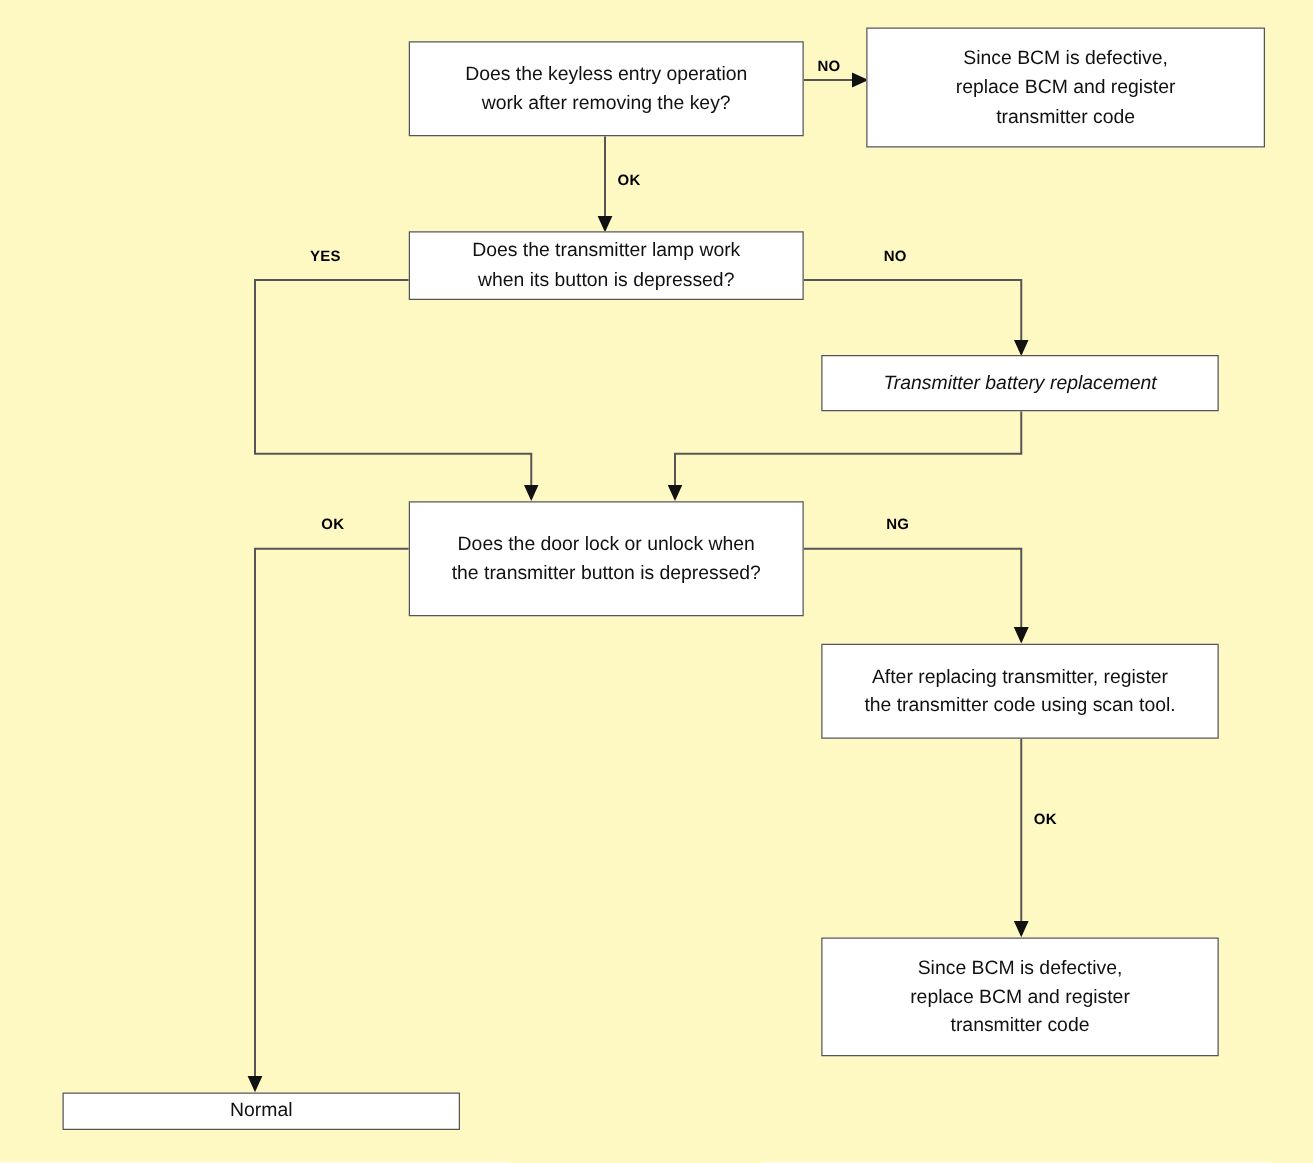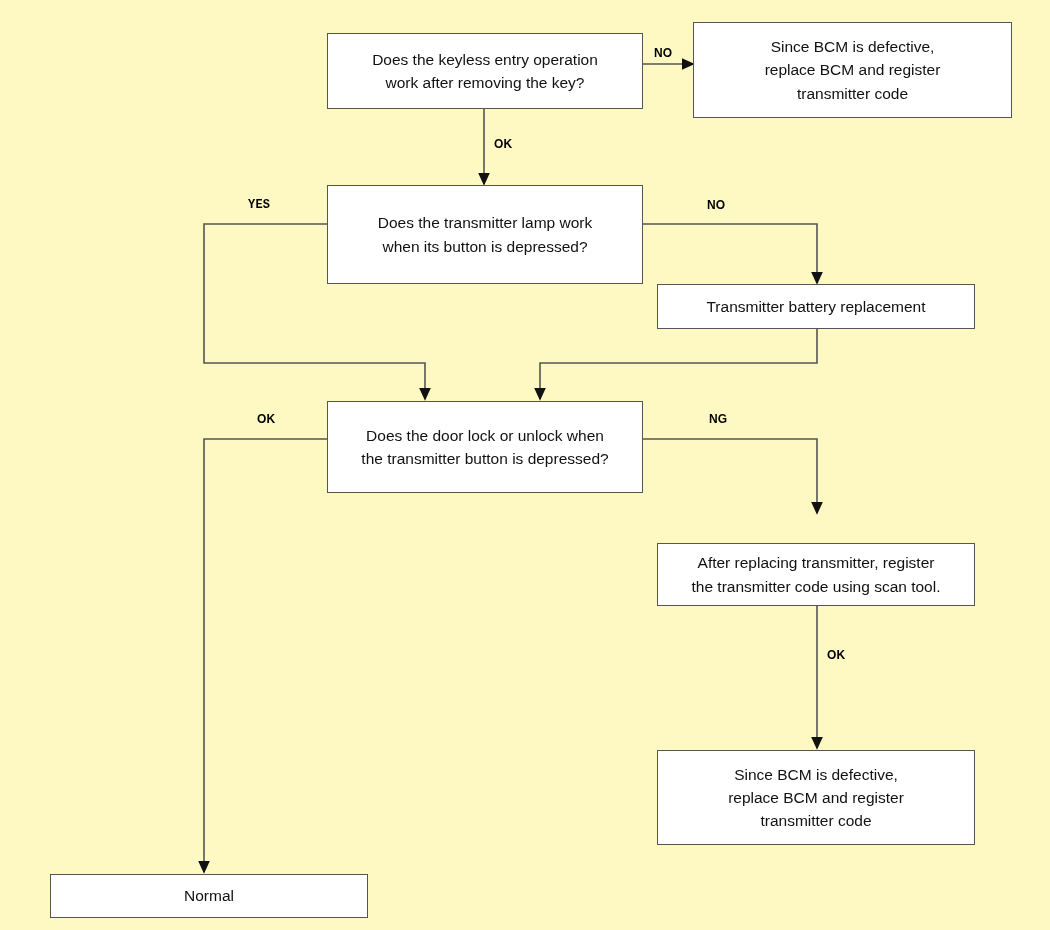--- a/index.html
+++ b/index.html
@@ -89,54 +89,54 @@
     <span class="txt">Does the keyless entry operation
 work after removing the key?</span>
   </div>
 
   <div class="node" style="left:693px; top:22px; width:319px; height:96px;">
     <span class="txt">Since BCM is defective,
 replace BCM and register
 transmitter code</span>
   </div>
 
-  <div class="node" style="left:327px; top:185px; width:316px; height:99px;">
+  <div class="node" style="left:327px; top:185px; width:316px; height:55px;">
     <span class="txt">Does the transmitter lamp work
 when its button is depressed?</span>
   </div>
 
-  <div class="node" style="left:657px; top:284px; width:318px; height:45px;">
+  <div class="node" style="left:657px; top:284px; width:318px; height:45px;font-style:italic;">
     <span class="txt">Transmitter battery replacement</span>
   </div>
 
   <div class="node" style="left:327px; top:401px; width:316px; height:92px;">
     <span class="txt">Does the door lock or unlock when
 the transmitter button is depressed?</span>
   </div>
 
-  <div class="node" style="left:657px; top:515px; width:318px; height:63px;margin-top:28px;">
+  <div class="node" style="left:657px; top:515px; width:318px; height:76px;">
     <span class="txt">After replacing transmitter, register
 the transmitter code using scan tool.</span>
   </div>
 
   <div class="node" style="left:657px; top:750px; width:318px; height:95px;">
     <span class="txt">Since BCM is defective,
 replace BCM and register
 transmitter code</span>
   </div>
 
-  <div class="node" style="left:50px; top:874px; width:318px; height:44px;">
+  <div class="node" style="left:50px; top:874px; width:318px; height:30px;">
     <span class="txt">Normal</span>
   </div>
 
   <div class="edge-label" style="left:654px; top:46px;">NO</div>
 
   <div class="edge-label" style="left:494px; top:137px;">OK</div>
 
-  <div class="edge-label" style="left:248px; top:198px;font-family:Liberation Mono, monospace;">YES</div>
+  <div class="edge-label" style="left:248px; top:198px;">YES</div>
 
   <div class="edge-label" style="left:707px; top:198px;">NO</div>
 
   <div class="edge-label" style="left:257px; top:412px;">OK</div>
 
   <div class="edge-label" style="left:709px; top:412px;">NG</div>
 
   <div class="edge-label" style="left:827px; top:648px;">OK</div>
 
 </div>

